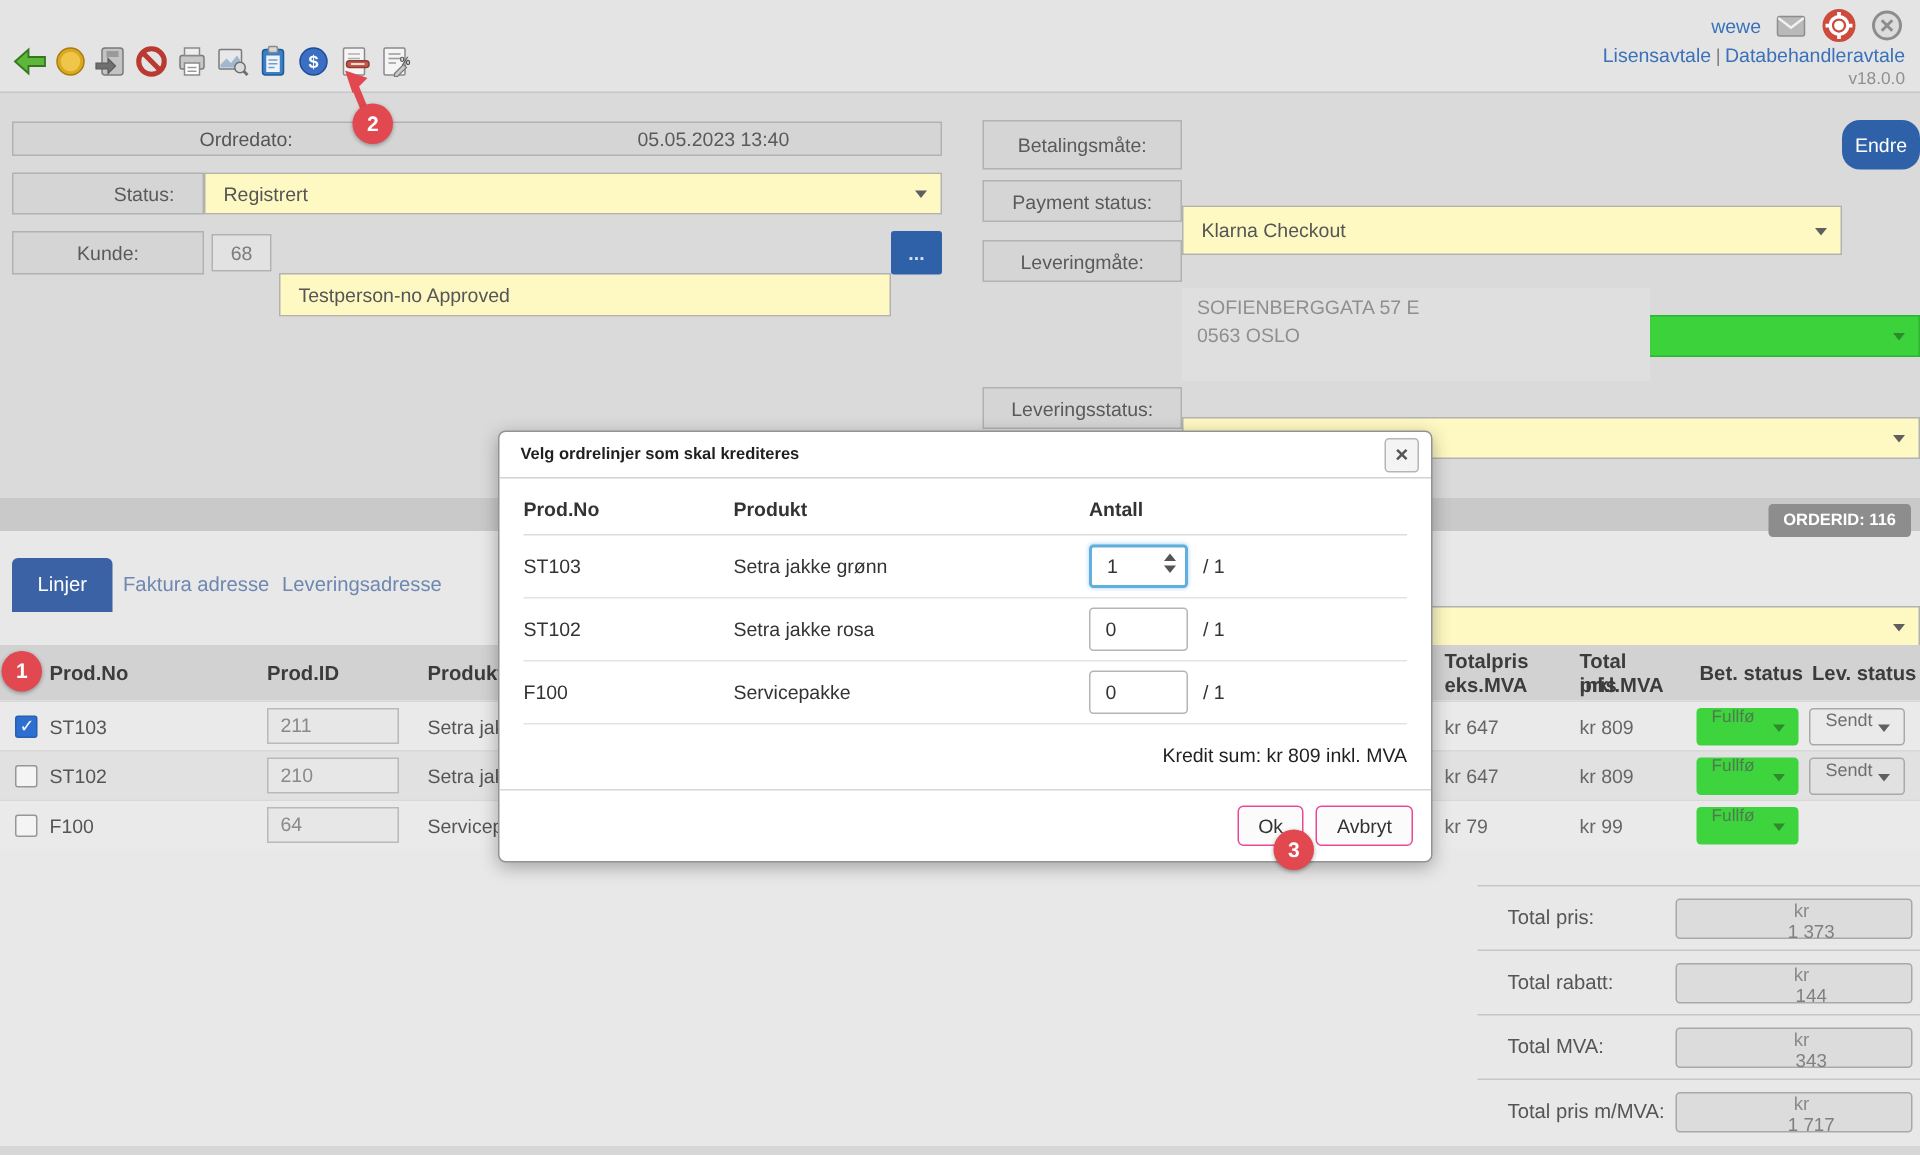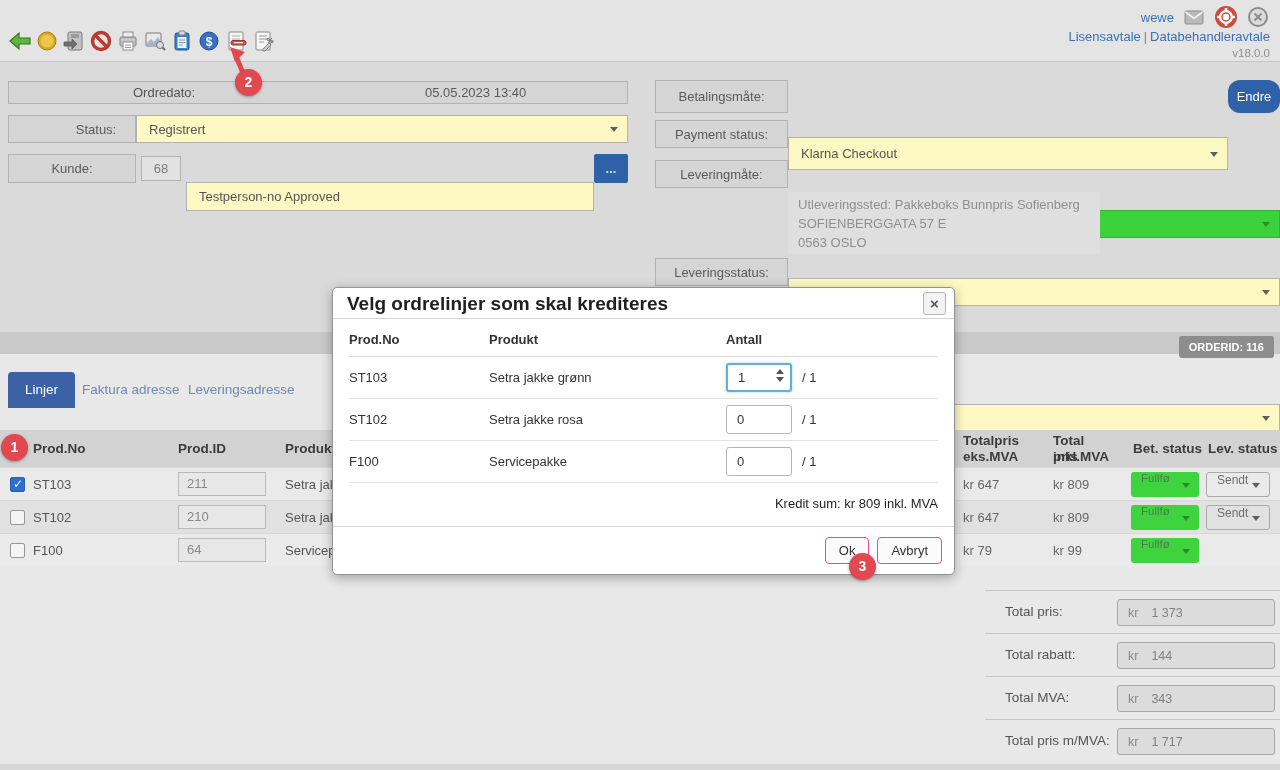--- a/index.html
+++ b/index.html
@@ -96,27 +96,27 @@
   .mini i { font-style:normal; }
   .mini.green { left:1131px; width:68px; background:#3ed43e; color:#4e7b4e; font-size:11.5px; }
   .mini.gray { left:1206px; width:64px; border:1px solid #a9a9a9; color:#6f6f6f; font-size:12px; }
 
   
   .totals { left:985px; top:590px; width:295px; }
   .t-row { position:relative; height:43px; border-top:1px solid #c6c6c6; }
   .t-lbl { position:absolute; left:20px; top:13px; font-size:13.5px; color:#555; }
   .t-box { position:absolute; right:5px; top:8px; width:158px; height:27px; background:#dcdcdc;
            border:1px solid #a8a8a8; border-radius:3px; display:flex; align-items:center; padding-left:10px;
-           color:#8a8a8a; font-size:12.5px; }
+           color:#8a8a8a; font-size:12.5px;flex-direction:column; }
   .t-box b { font-weight:normal; margin-left:13px; color:#808080; }
 
   
   .modal { left:332px; top:287px; width:623px; height:288px; background:#fff; border:1px solid #939393;
            border-radius:5px; box-shadow:0 3px 12px rgba(0,0,0,.3); z-index:50; color:#333; }
-  .m-title { height:31px; line-height:31px; padding:0 14px; font-weight:bold; font-size:19px; color:#1f1f1f;
+  .m-title { height:31px; line-height:31px; padding:0 14px; font-weight:bold; font-size:11px; color:#1f1f1f;
              border-bottom:1px solid #d2d2d2; }
   .m-close { position:absolute; right:8px; top:4px; width:23px; height:23px; border:1px solid #b5b5b5;
              border-radius:3px; background:#f4f4f4; color:#555; text-align:center; line-height:21px;
              font-size:15px; font-weight:bold; cursor:pointer; }
   .m-body { padding:0 16px; }
   .m-grid { display:flex; align-items:center; }
   .m-c1 { width:140px; } .m-c2 { width:237px; } .m-c3 { flex:1; display:flex; align-items:center; }
   .m-head { padding:13px 0 9px; font-weight:bold; border-bottom:1px solid #dcdcdc; }
   .m-row { height:42px; border-bottom:1px solid #e3e3e3; }
   .qty { width:66px; height:29px; border:1px solid #b5b5b5; border-radius:3px; display:flex; align-items:center;
@@ -260,21 +260,20 @@
   <i class="chev g"></i>
 </div>
 
 <div class="abs lbl-cell levmate-lbl">Leveringmåte:</div>
 <div class="abs select levmate-sel">
   <span>Servicepakke</span>
   <i class="chev"></i>
 </div>
 
 <div class="abs address">
-  <div>Utleveringssted: Pakkeboks Bunnpris Sofienberg</div>
   <div>SOFIENBERGGATA 57 E</div>
   <div>0563 OSLO</div>
 </div>
 
 <div class="abs lbl-cell levstat-lbl">Leveringsstatus:</div>
 <div class="abs select levstat-sel">
   <span>Sendt</span>
   <i class="chev"></i>
 </div>
 

